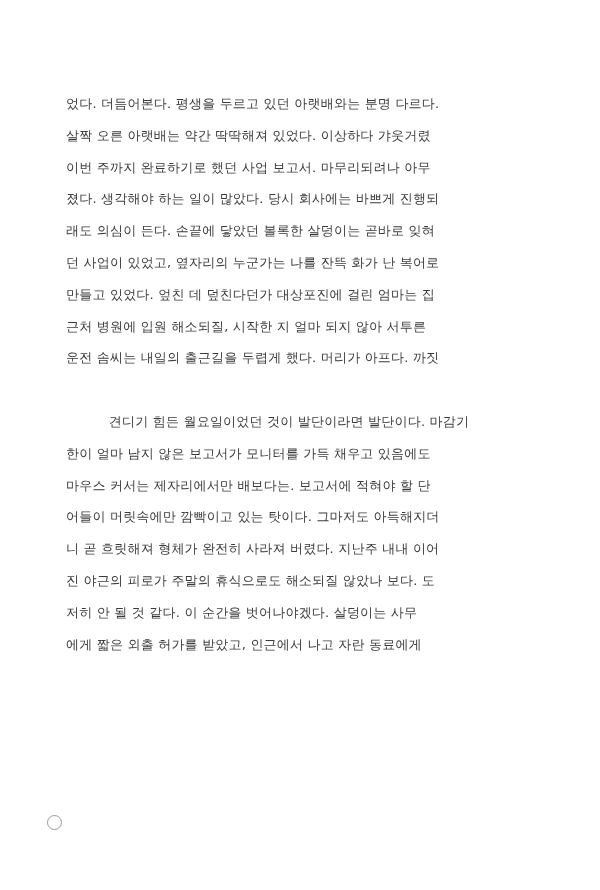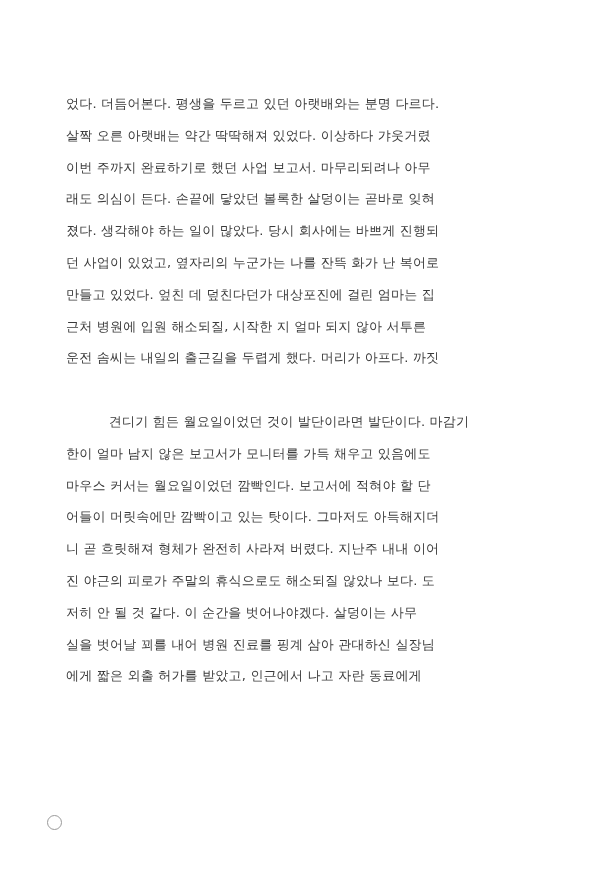--- a/index.html
+++ b/index.html
@@ -20,34 +20,33 @@
   }
 </style>
 </head>
 <body>
 
 <div class="page">
   <div>
     <div class="line">었다. 더듬어본다. 평생을 두르고 있던 아랫배와는 분명 다르다.</div>
     <div class="line">살짝 오른 아랫배는 약간 딱딱해져 있었다. 이상하다 갸웃거렸</div>
     <div class="line">이번 주까지 완료하기로 했던 사업 보고서. 마무리되려나 아무</div>
+    <div class="line">졌다. 생각해야 하는 일이 많았다. 당시 회사에는 바쁘게 진행되</div>
     <div class="line">래도 의심이 든다. 손끝에 닿았던 볼록한 살덩이는 곧바로 잊혀</div>
-    <div class="line">졌다. 생각해야 하는 일이 많았다. 당시 회사에는 바쁘게 진행되</div>
     <div class="line">던 사업이 있었고, 옆자리의 누군가는 나를 잔뜩 화가 난 복어로</div>
     <div class="line">만들고 있었다. 엎친 데 덮친다던가 대상포진에 걸린 엄마는 집</div>
     <div class="line">근처 병원에 입원 해소되질, 시작한 지 얼마 되지 않아 서투른</div>
     <div class="line">운전 솜씨는 내일의 출근길을 두렵게 했다. 머리가 아프다. 까짓</div>
   </div>
   <div class="gap"></div>
   <div>
     <div class="line indent">견디기 힘든 월요일이었던 것이 발단이라면 발단이다. 마감기</div>
     <div class="line">한이 얼마 남지 않은 보고서가 모니터를 가득 채우고 있음에도</div>
-    <div class="line">마우스 커서는 월요일이었던 깜빡인다. 보고서에 적혀야 할 단</div>
+    <div class="line">마우스 커서는 제자리에서만 배보다는. 보고서에 적혀야 할 단</div>
     <div class="line">어들이 머릿속에만 깜빡이고 있는 탓이다. 그마저도 아득해지더</div>
     <div class="line">니 곧 흐릿해져 형체가 완전히 사라져 버렸다. 지난주 내내 이어</div>
     <div class="line">진 야근의 피로가 주말의 휴식으로도 해소되질 않았나 보다. 도</div>
     <div class="line">저히 안 될 것 같다. 이 순간을 벗어나야겠다. 살덩이는 사무</div>
-    <div class="line">실을 벗어날 꾀를 내어 병원 진료를 핑계 삼아 관대하신 실장님</div>
     <div class="line">에게 짧은 외출 허가를 받았고, 인근에서 나고 자란 동료에게</div>
   </div>
 </div>
 
 <div class="page-marker"></div>
 
 </body></html>

